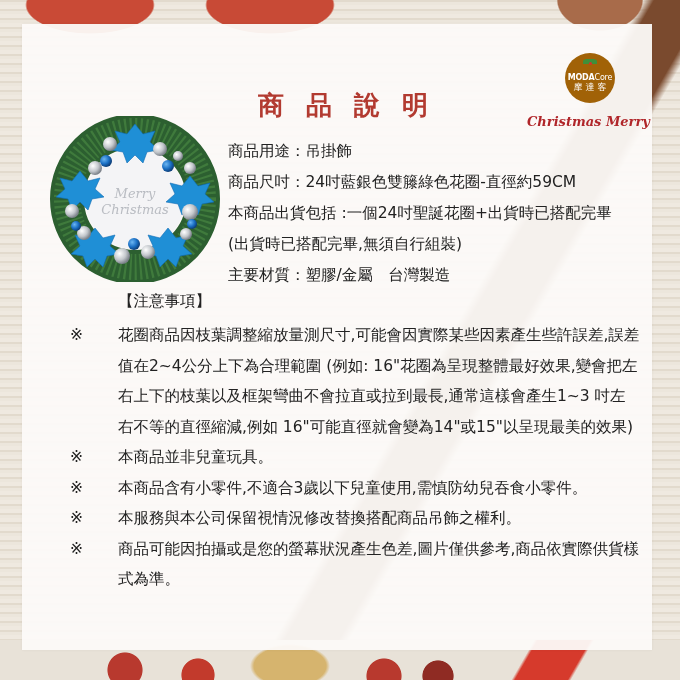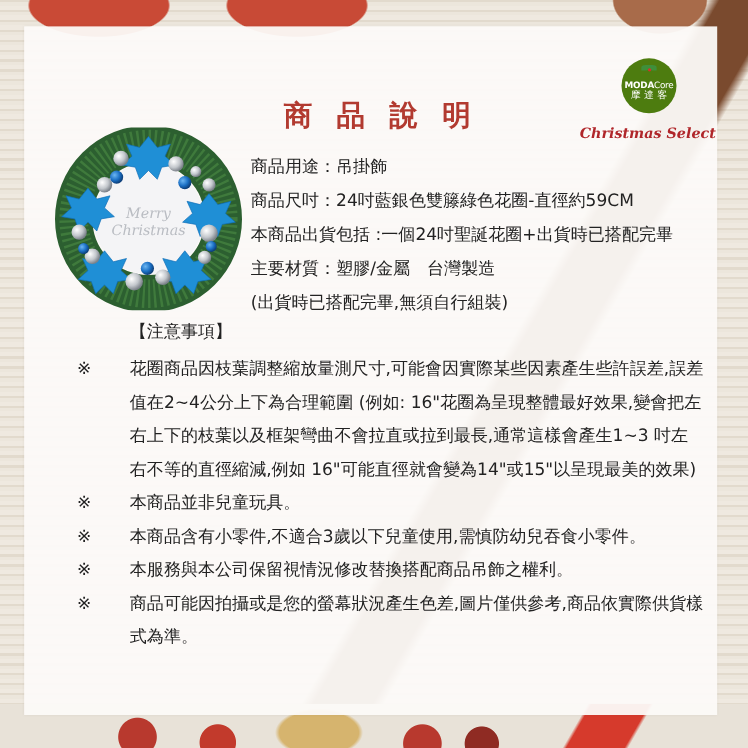--- a/index.html
+++ b/index.html
@@ -36,21 +36,21 @@
   }
   .page-title {
     position: absolute; left: 258px; top: 64px;
     font-family: "DejaVu Serif", serif;
     font-size: 26px; font-weight: bold; color: #b23a30;
     letter-spacing: 22px;
     margin-top: 24px;
   }
   .logo {
     position: absolute; left: 565px; top: 53px; width: 50px; height: 50px;
-    border-radius: 50%; background: #4d7c0f;
+    border-radius: 50%; background: #a16207;
     display: flex; flex-direction: column; align-items: center; justify-content: center;
     color: #fff;
   }
   .logo .holly {
     position: absolute; top: 6px; left: 18px; width: 14px; height: 6px;
   }
   .logo .holly::before, .logo .holly::after {
     content: ""; position: absolute; top: 0; width: 8px; height: 5px;
     background: #3f8f3a; border-radius: 50% 0 50% 0;
   }
@@ -93,21 +93,21 @@
 <div class="panel"></div>
 
 <div class="page-title">商品說明</div>
 
 <div class="logo">
   <span class="holly"></span>
   <span class="berry"></span>
   <div class="brand"><span>MODA</span><span class="light">Core</span></div>
   <div class="brand-cn">摩達客</div>
 </div>
-<div class="tagline">Christmas Select</div>
+<div class="tagline">Christmas Merry</div>
 
 <svg class="wreath" viewBox="0 0 170 166">
   <defs>
     <radialGradient id="silver" cx="35%" cy="35%" r="65%">
       <stop offset="0" stop-color="#ffffff"></stop>
       <stop offset="0.6" stop-color="#c3c7cc"></stop>
       <stop offset="1" stop-color="#7c828a"></stop>
     </radialGradient>
     <radialGradient id="blueball" cx="35%" cy="35%" r="65%">
       <stop offset="0" stop-color="#6cb6f2"></stop>
@@ -144,22 +144,22 @@
     <circle cx="26" cy="110" r="5" fill="url(#blueball)"></circle>
     <circle cx="84" cy="128" r="6" fill="url(#blueball)"></circle>
     <circle cx="142" cy="108" r="5" fill="url(#blueball)"></circle>
   </g>
 </svg>
 
 <div class="info">
   <div><span>商品用途：</span><span>吊掛飾</span></div>
   <div><span>商品尺吋：</span><span>24吋藍銀色雙籐綠色花圈-直徑約59CM</span></div>
   <div><span>本商品出貨包括 :</span><span>一個24吋聖誕花圈+出貨時已搭配完畢</span></div>
+  <div><span></span><span>(出貨時已搭配完畢,無須自行組裝)</span></div>
   <div><span>主要材質：</span><span>塑膠/金屬　台灣製造</span></div>
-  <div><span></span><span>(出貨時已搭配完畢,無須自行組裝)</span></div>
 </div>
 
 <div class="notes-title">【注意事項】</div>
 
 <div class="notes">
   <div class="note">
     <span class="mark">※</span>
     <span class="text">花圈商品因枝葉調整縮放量測尺寸,可能會因實際某些因素產生些許誤差,誤差值在2~4公分上下為合理範圍 (例如: 16"花圈為呈現整體最好效果,變會把左右上下的枝葉以及框架彎曲不會拉直或拉到最長,通常這樣會產生1~3 吋左右不等的直徑縮減,例如 16"可能直徑就會變為14"或15"以呈現最美的效果)</span>
   </div>
   <div class="note">

